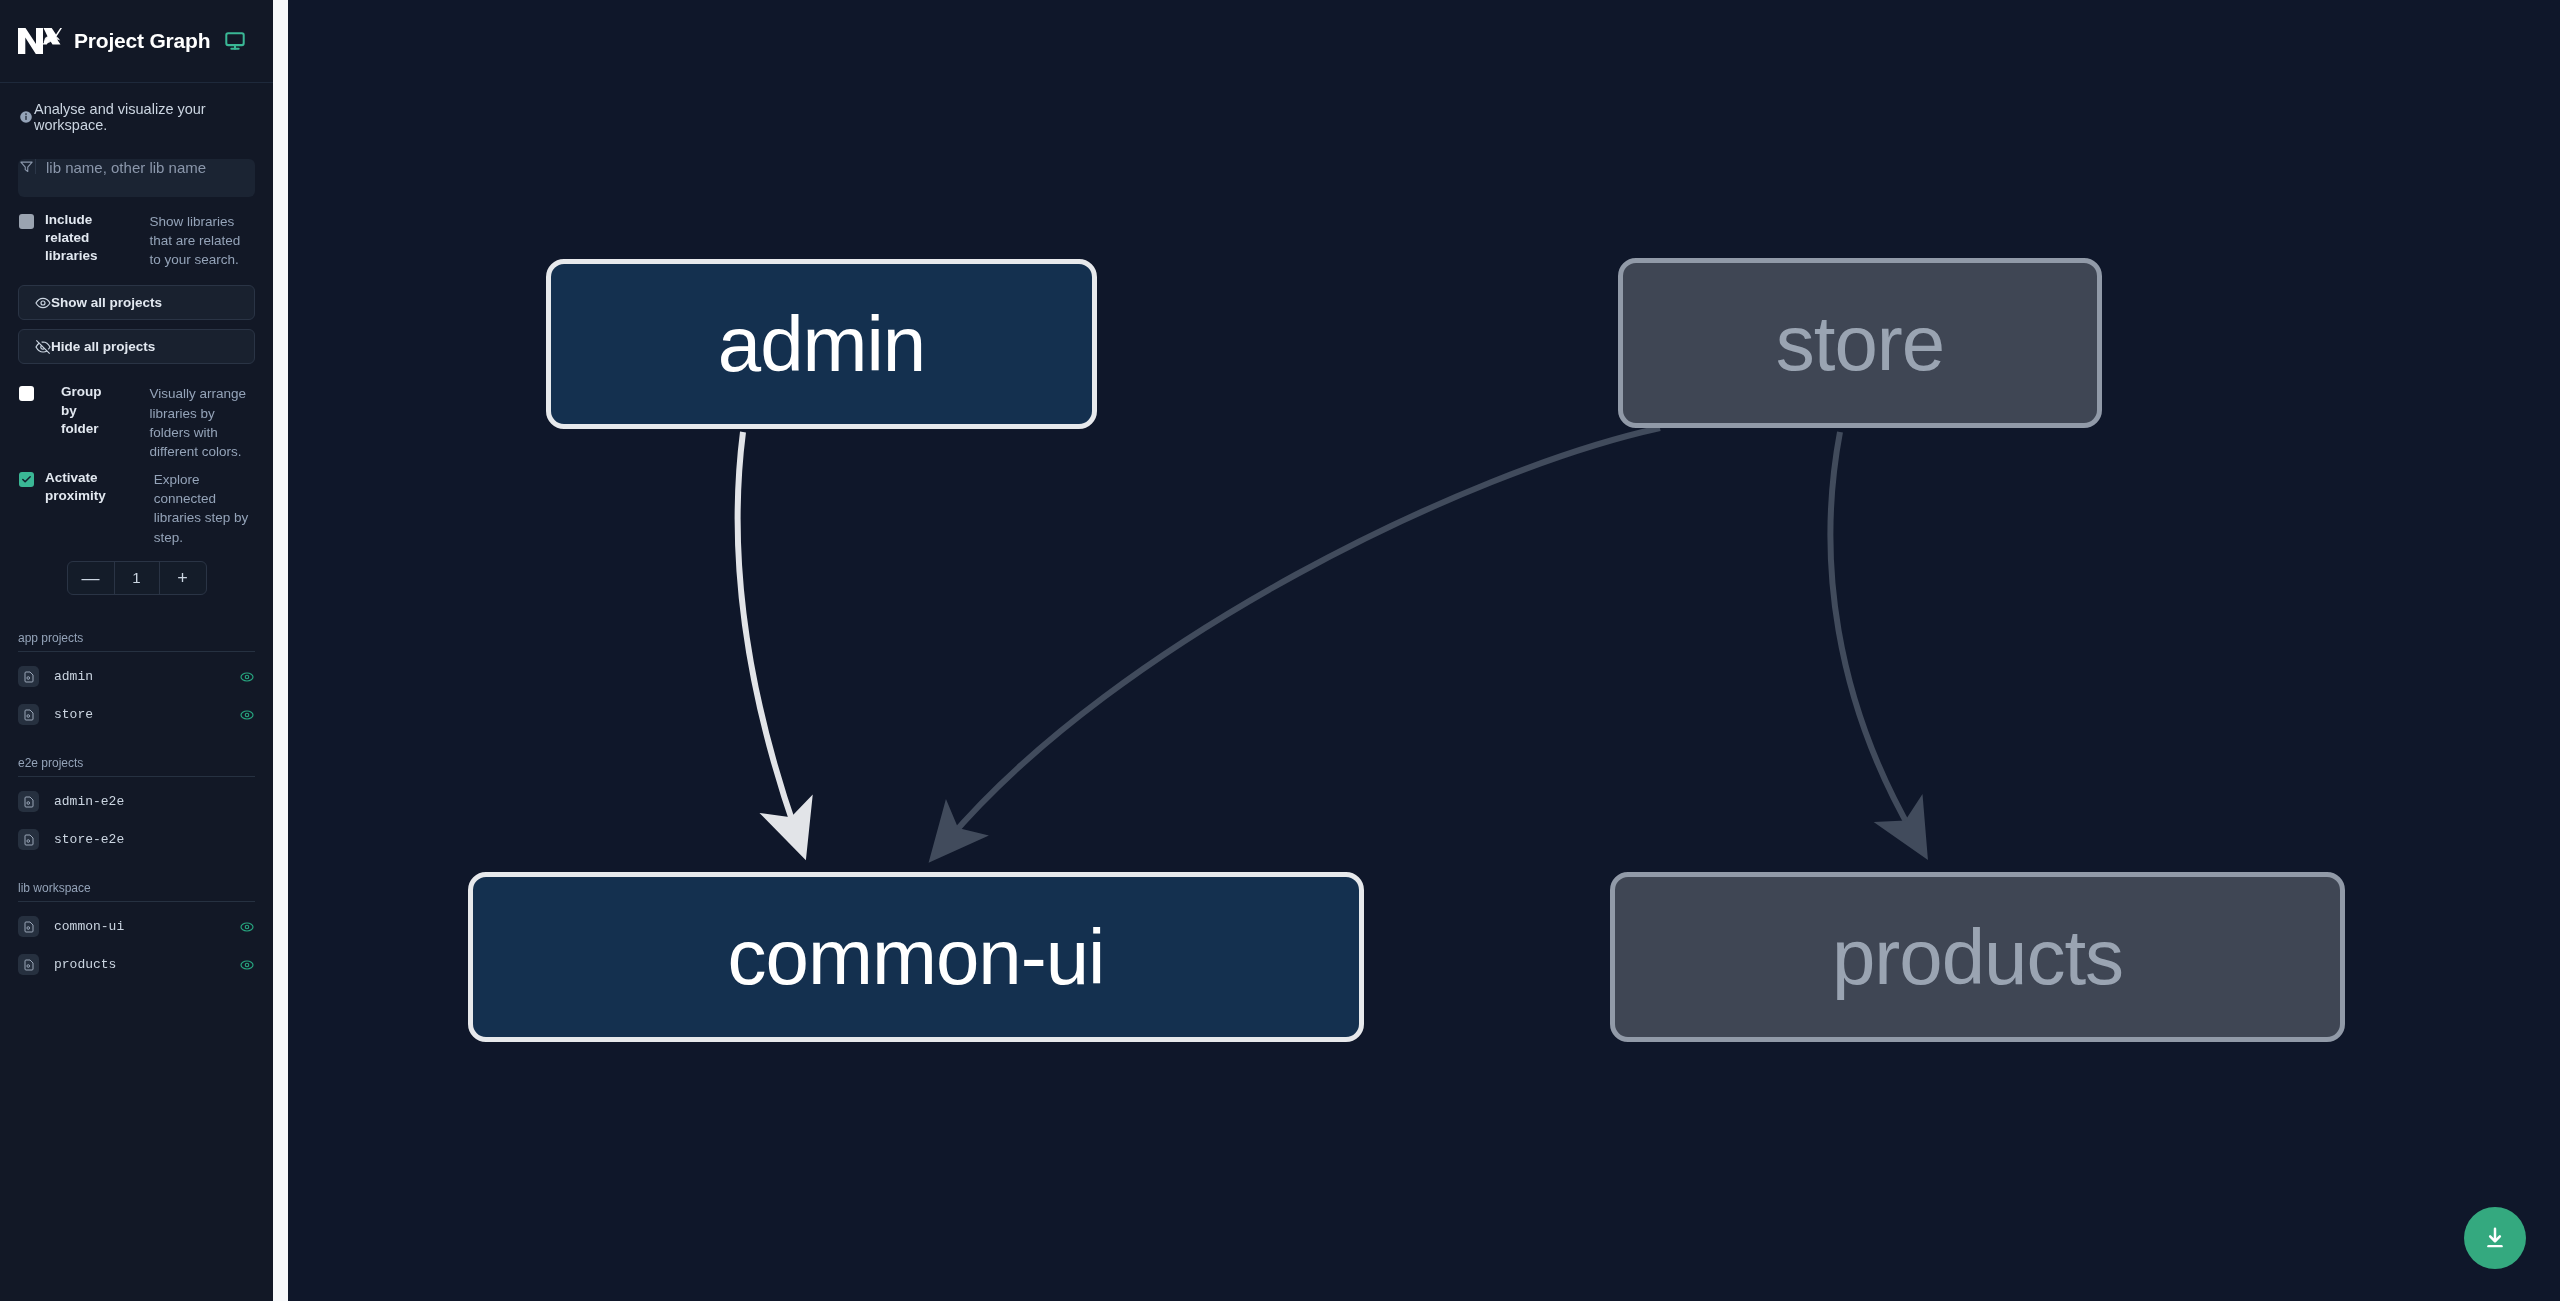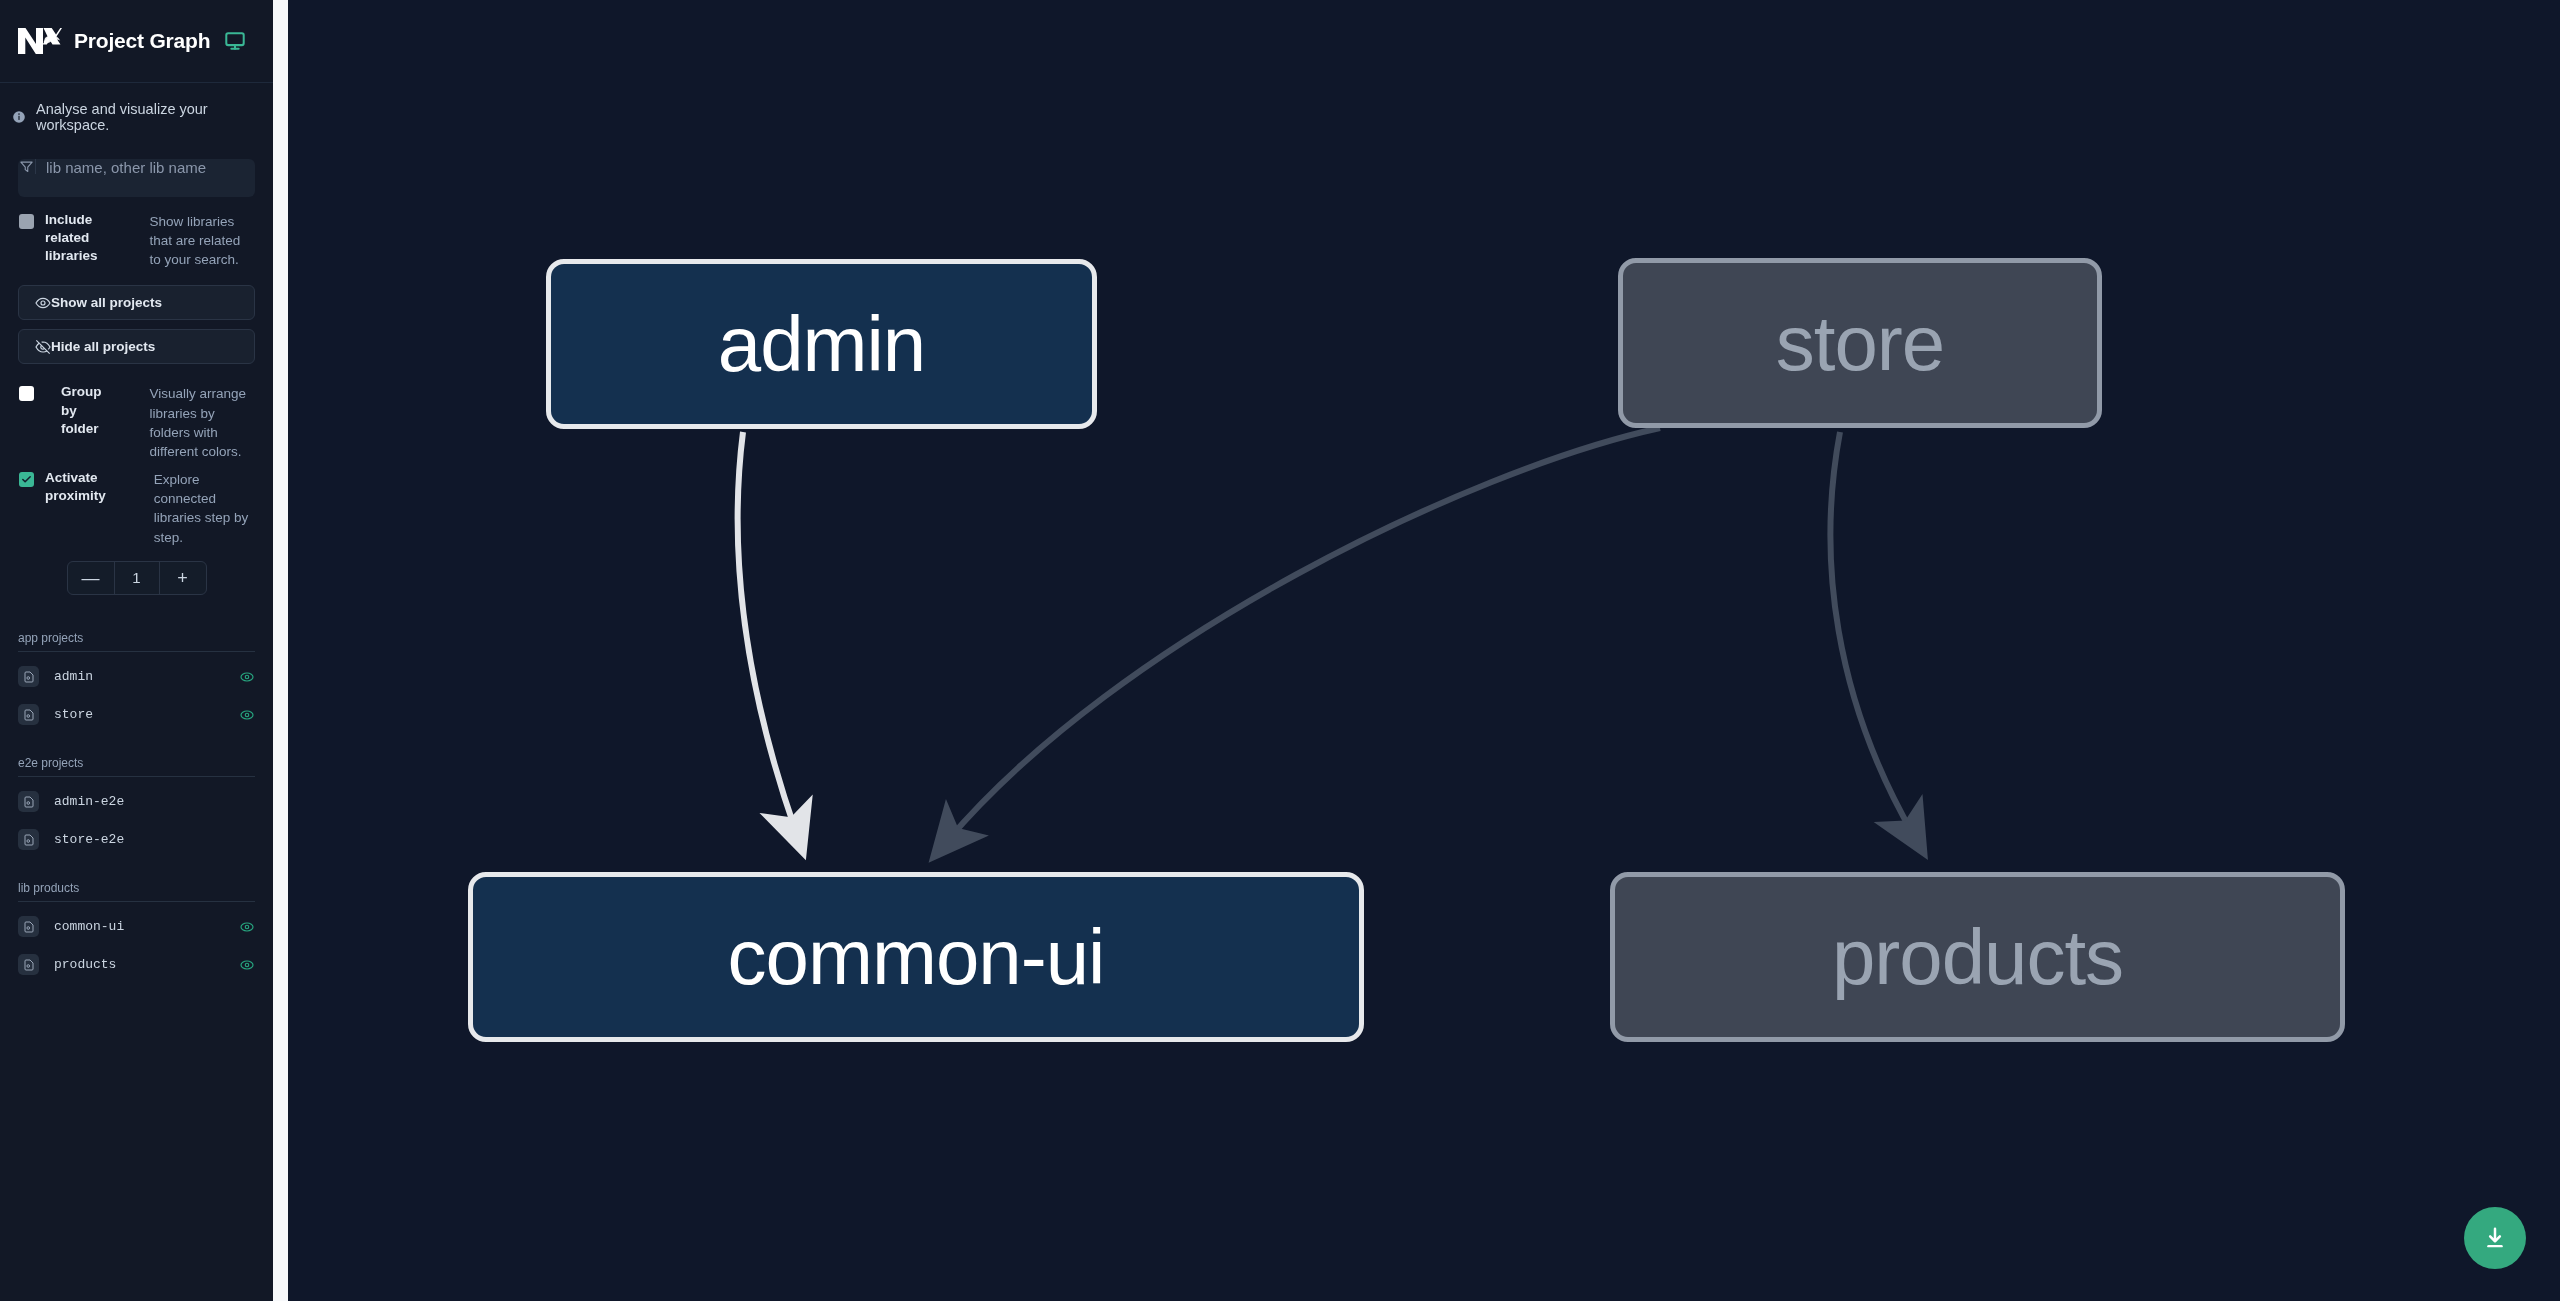--- a/index.html
+++ b/index.html
@@ -36,22 +36,22 @@
   .nx-logo svg { display:block; }
   .app-title {
     color:#ffffff; font-size:21px; font-weight:bold;
     letter-spacing:-0.2px;
     margin-right:14px;
   }
   .monitor-icon { width:22px; height:22px; color:#3ab795; flex-shrink:0; }
   .monitor-icon svg { display:block; }
 
   .sb-tagline {
-    display:flex; align-items:center; gap:10px;
-    padding:18px 16px 10px 12px;
+    display:flex; align-items:center; gap:1px;
+    padding:18px 16px 10px 19px;
     flex-shrink:0;
   }
   .info-icon { width:14px; height:14px; flex-shrink:0; color:#94a3b8; }
   .tagline-text { color:#cbd5e1; font-size:14.5px; }
 
   .search-wrap {
     margin:16px 18px 0 18px;
     display:flex; align-items:flex-start;
     background:#1b2433;
     border-radius:6px;
@@ -361,21 +361,21 @@
             </svg>
         </span>
         <span class="proj-name">store-e2e</span>
         <span class="eye-ph"></span>
       </div>
     </div>
 
     <div class="section-gap"></div>
 
     <div class="proj-section">
-      <div class="proj-head">lib products</div>
+      <div class="proj-head">lib workspace</div>
       <div class="proj-row">
         <span class="proj-badge">
           <svg width="12" height="12" viewBox="0 0 24 24" fill="none" stroke="currentColor" stroke-width="2">
               <path d="M14 2H6a2 2 0 0 0-2 2v16a2 2 0 0 0 2 2h12a2 2 0 0 0 2-2V8z"></path>
               <circle cx="10.5" cy="14" r="2.6"></circle>
             </svg>
         </span>
         <span class="proj-name">common-ui</span>
         <span class="eye-on">
           <svg width="16" height="16" viewBox="0 0 24 24" fill="none" stroke="currentColor" stroke-width="1.8">

